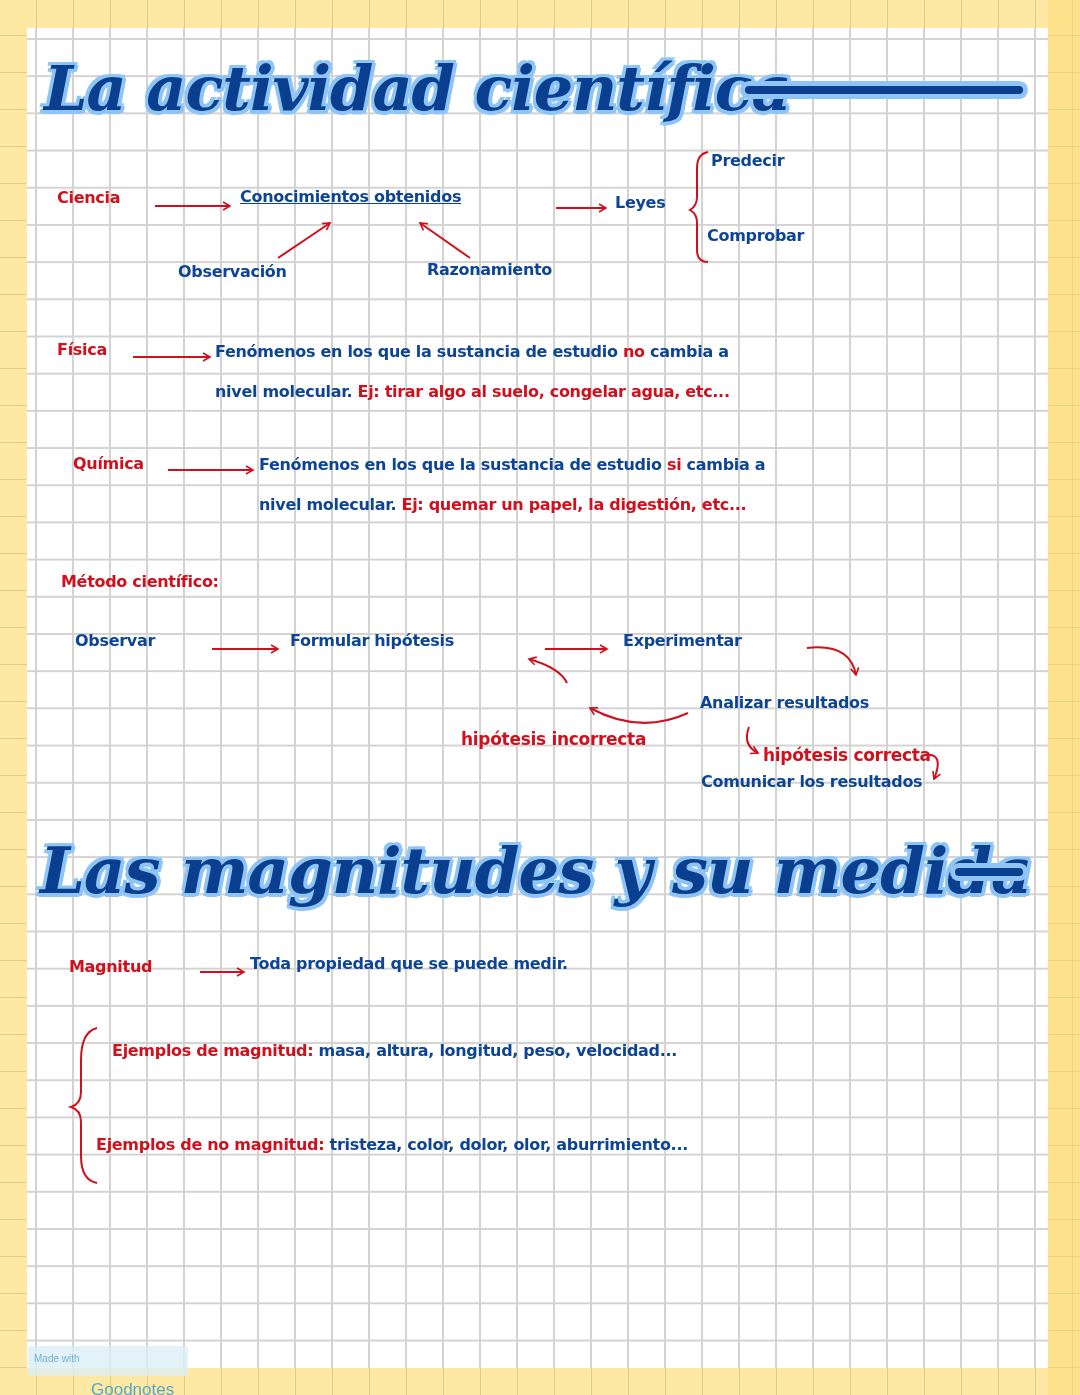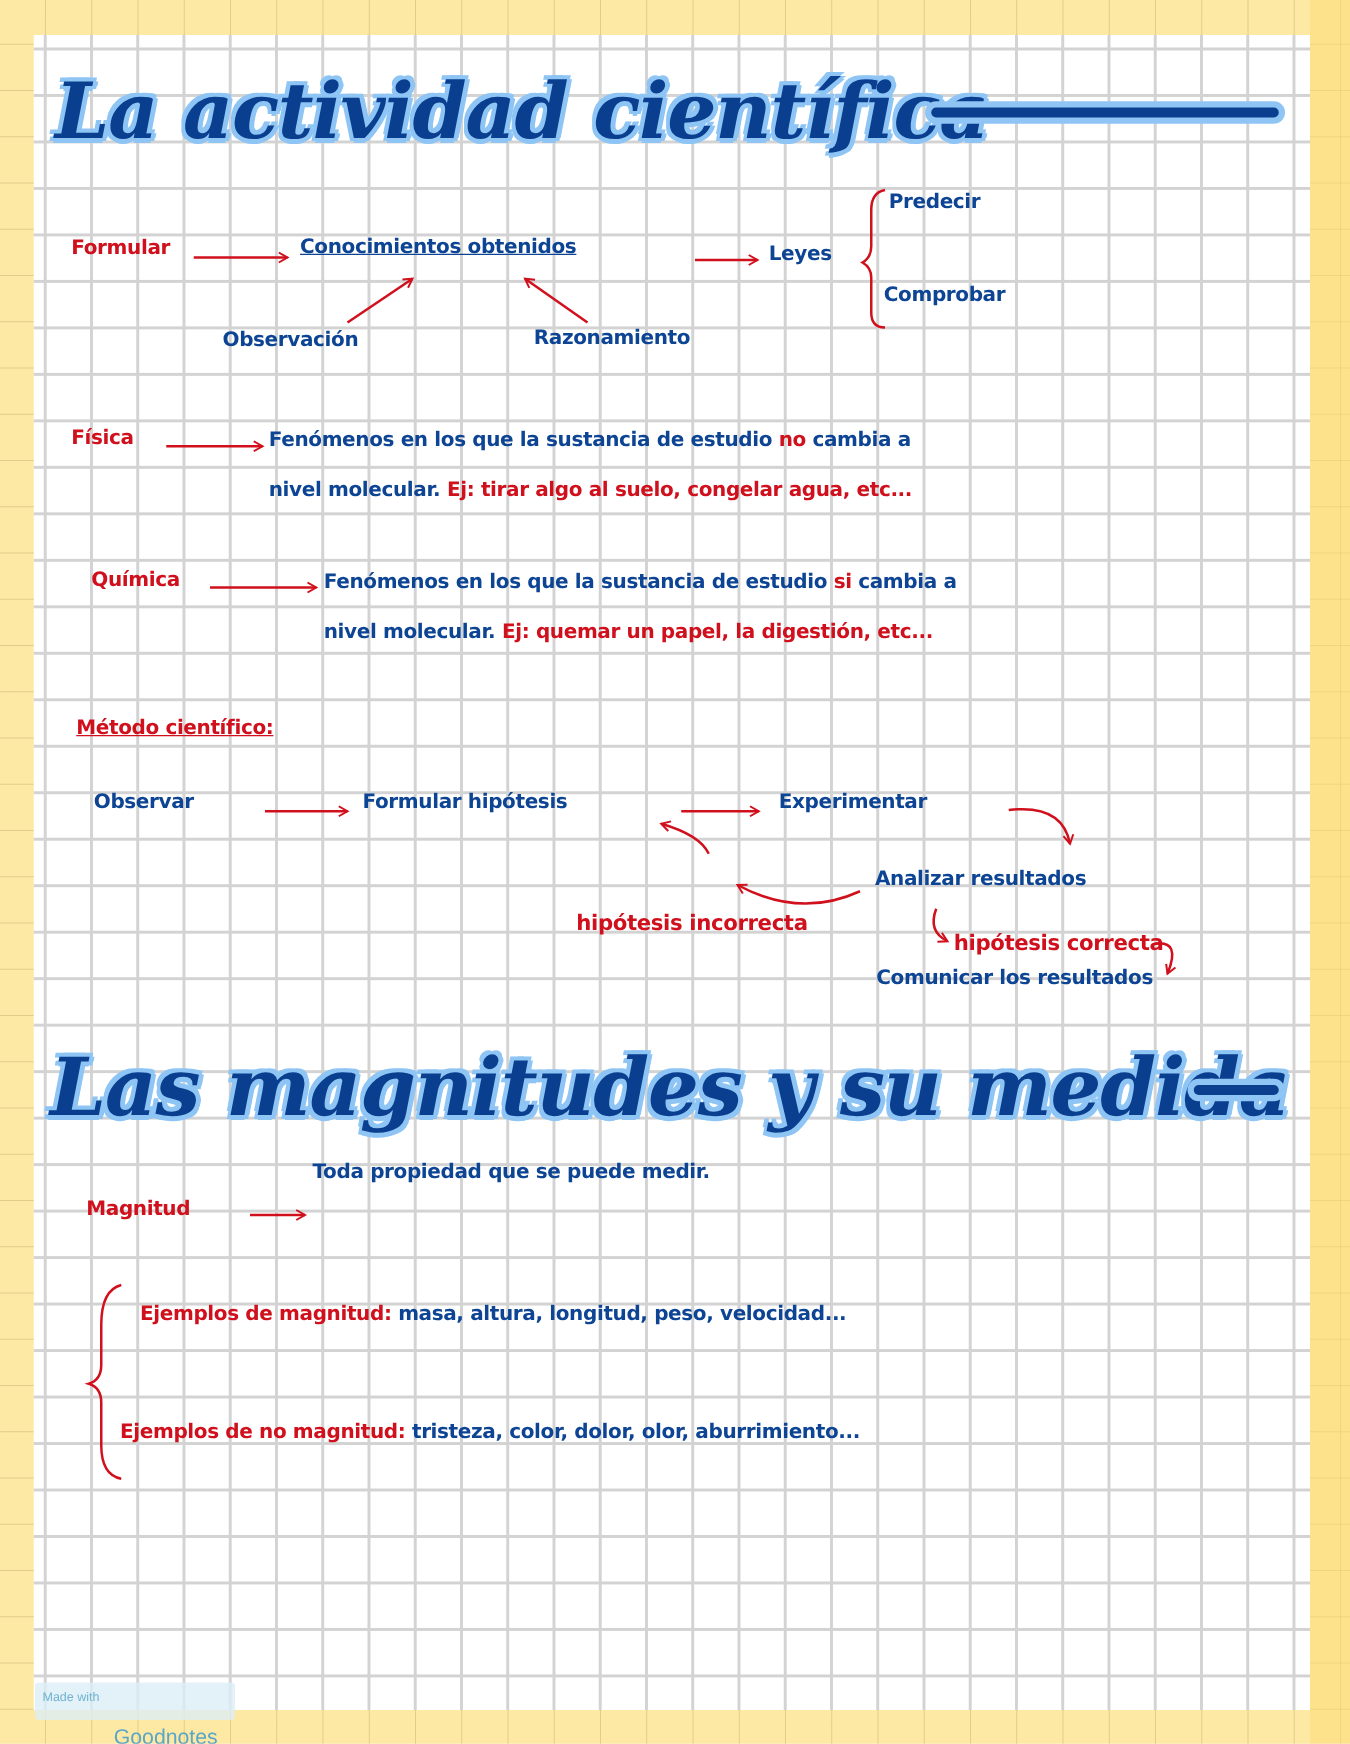--- a/index.html
+++ b/index.html
@@ -52,50 +52,50 @@
 </head>
 <body>
 
 <div class="yellow-right"></div>
 
 <div class="page"></div>
 
 <div class="title" style="left:44px; top:52px;">La actividad científica</div>
 <div class="title-line" style="left:745px; top:86px; width:278px;"></div>
 
-<div class="t red fs24" style="left:57px; top:188px;">Formular</div>
+<div class="t red fs24" style="left:57px; top:188px;">Ciencia</div>
 <div class="t blue fs24" style="left:240px; top:187px;text-decoration:underline;">Conocimientos obtenidos</div>
 <div class="t blue fs24" style="left:178px; top:262px;">Observación</div>
 <div class="t blue fs24" style="left:427px; top:260px;">Razonamiento</div>
 <div class="t blue fs24" style="left:615px; top:193px;">Leyes</div>
 <div class="t blue fs24" style="left:711px; top:151px;">Predecir</div>
 <div class="t blue fs24" style="left:707px; top:226px;">Comprobar</div>
 
 <div class="t red fs24" style="left:57px; top:340px;">Física</div>
 <div class="t blue fs24" style="left:215px; top:342px;"><span>Fenómenos en los que la sustancia de estudio </span><span class="red">no</span><span> cambia a</span></div>
 <div class="t blue fs24" style="left:215px; top:382px;"><span>nivel molecular. </span><span class="red">Ej: tirar algo al suelo, congelar agua, etc...</span></div>
 
 <div class="t red fs24" style="left:73px; top:454px;">Química</div>
 <div class="t blue fs24" style="left:259px; top:455px;"><span>Fenómenos en los que la sustancia de estudio </span><span class="red">si</span><span> cambia a</span></div>
 <div class="t blue fs24" style="left:259px; top:495px;"><span>nivel molecular. </span><span class="red">Ej: quemar un papel, la digestión, etc...</span></div>
 
-<div class="t red fs24" style="left:61px; top:572px;text-decoration:underline;">Método científico:</div>
+<div class="t red fs24" style="left:61px; top:572px;">Método científico:</div>
 <div class="t blue fs24" style="left:75px; top:631px;">Observar</div>
 <div class="t blue fs24" style="left:290px; top:631px;">Formular hipótesis</div>
 <div class="t blue fs24" style="left:623px; top:631px;">Experimentar</div>
 <div class="t red fs18" style="left:461px; top:685px;margin-top:44px;">hipótesis incorrecta</div>
 <div class="t blue fs24" style="left:700px; top:693px;">Analizar resultados</div>
 <div class="t red fs18" style="left:763px; top:745px;">hipótesis correcta</div>
 <div class="t blue fs24" style="left:701px; top:772px;">Comunicar los resultados</div>
 
 <div class="title" style="left:40px; top:833px; font-size:64px;">Las magnitudes y su medida</div>
 <div class="title-line" style="left:955px; top:868px; width:68px;"></div>
 
 <div class="t red fs24" style="left:69px; top:957px;">Magnitud</div>
-<div class="t blue fs24" style="left:250px; top:927px;">Toda propiedad que se puede medir.</div>
+<div class="t blue fs24" style="left:250px; top:954px;">Toda propiedad que se puede medir.</div>
 
 <div class="t fs24" style="left:96px; top:1041px;margin-left:16px;"><span class="red">Ejemplos de magnitud:</span><span class="blue"> masa, altura, longitud, peso, velocidad...</span></div>
 <div class="t fs24" style="left:96px; top:1135px;"><span class="red">Ejemplos de no magnitud:</span><span class="blue"> tristeza, color, dolor, olor, aburrimiento...</span></div>
 
 <svg class="ov" width="1080" height="1395">
   <defs>
     <marker id="ah" markerWidth="10" markerHeight="10" refX="8" refY="5" orient="auto" markerUnits="userSpaceOnUse">
       <path d="M1,1 L8,5 L1,9" fill="none" stroke="#d0101c" stroke-width="1.6"></path>
     </marker>
   </defs>

